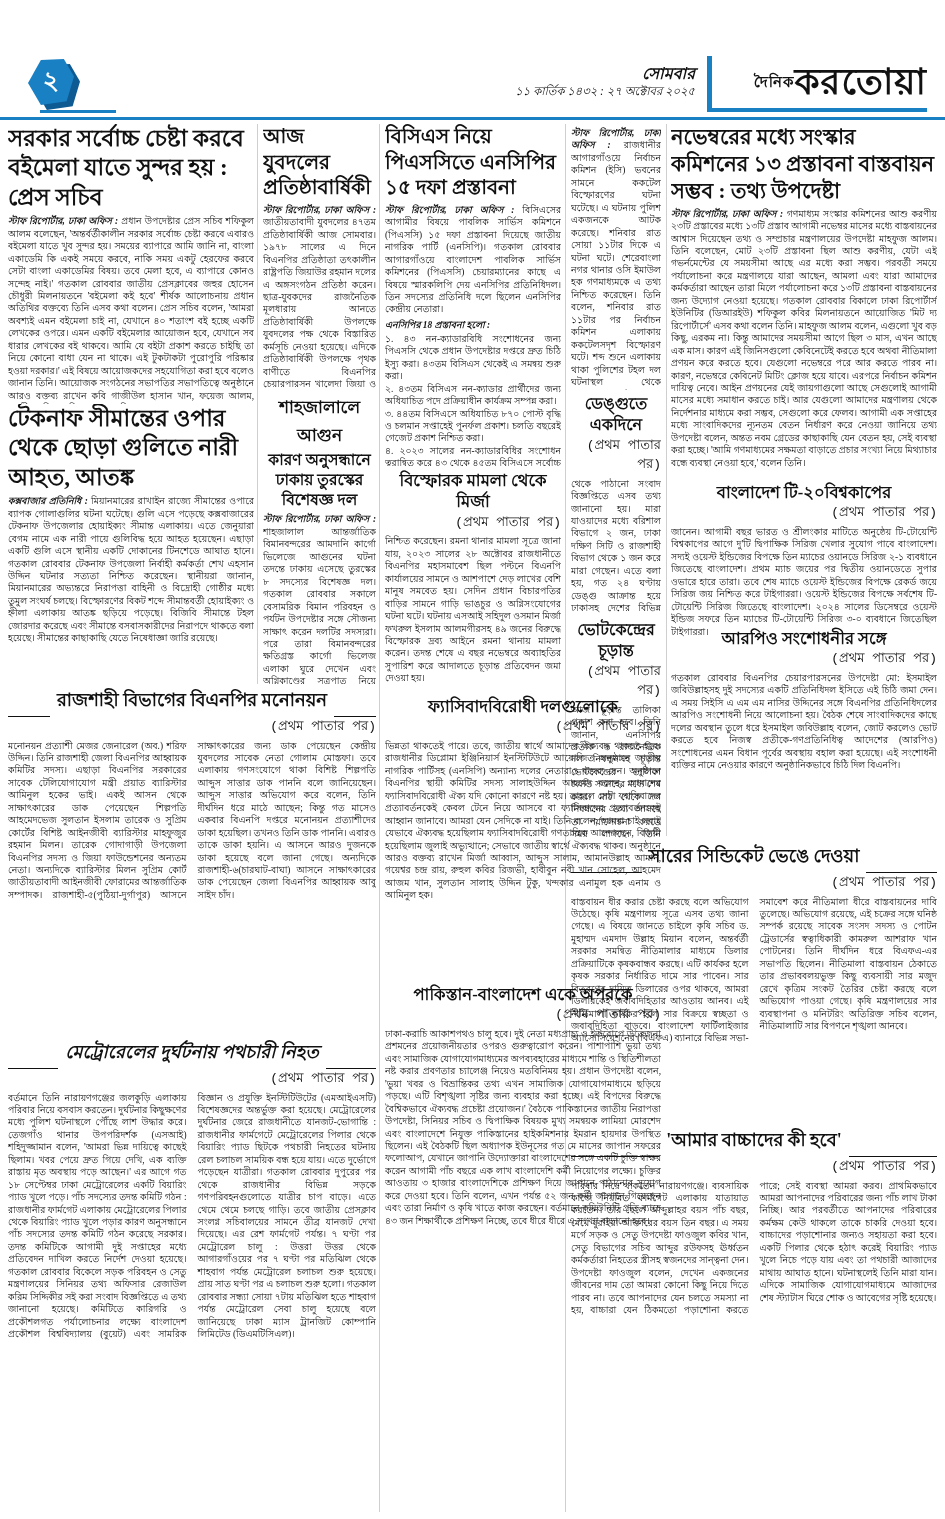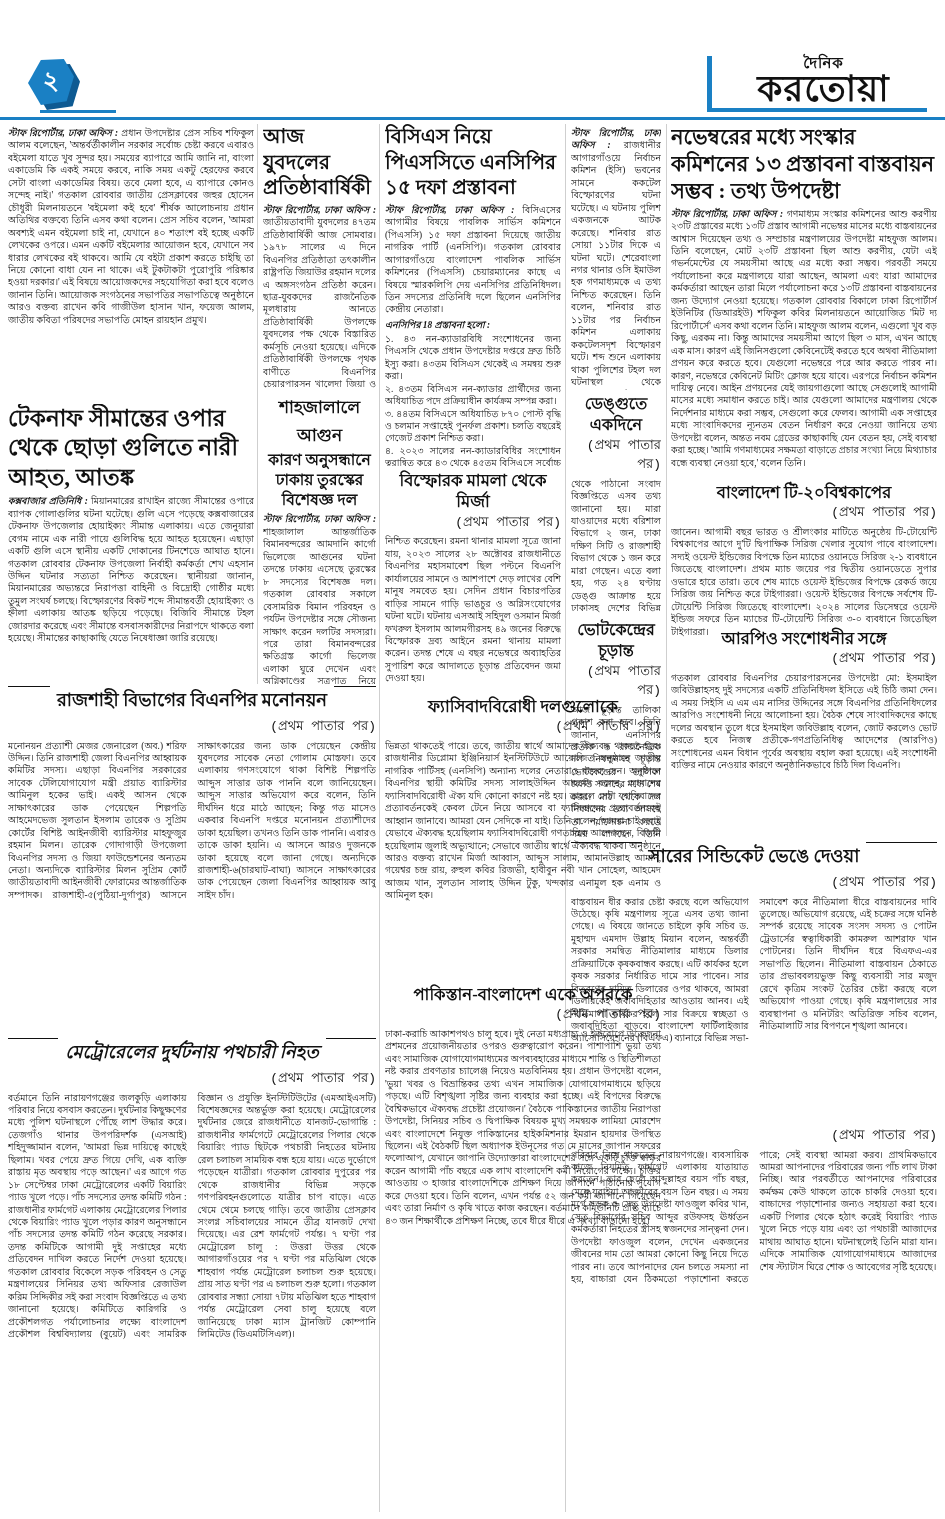--- a/index.html
+++ b/index.html
@@ -17,34 +17,34 @@
          clip-path:polygon(28% 2%, 78% 0%, 100% 38%, 84% 92%, 28% 100%, 0% 52%); }
   .hex.back { left:8px; top:6px; background:#0e5a92; }
   .hex.front { left:2px; top:1px; background:#1a80c4; display:flex; align-items:center; justify-content:center; }
   .hex.front span { color:#fff; font-weight:bold; font-size:25px; font-family:"DejaVu Sans",sans-serif; }
   .badge-line { position:absolute; left:14px; top:52px; width:76px; height:3px; background:#1a80c4; }
   .date-block { position:absolute; right:250px; top:8px; text-align:right; font-style:italic; line-height:1.25; }
   .date-block .day { font-weight:bold; font-size:16px; }
   .date-block .date { font-size:11.5px; }
   .logo { position:absolute; right:18px; top:0; width:220px; height:56px;
           border-left:5px solid #1a80c4; border-bottom:4px solid #1a80c4;
-          padding-left:8px; display:flex; flex-direction:column; align-items:center; justify-content:flex-end; }
+          padding-left:8px; display:flex; flex-direction:row; align-items:center; justify-content:flex-end; }
   .logo .l1 { font-weight:bold; font-size:15px; letter-spacing:1px; line-height:1; }
   .logo .l2 { font-weight:bold; font-size:36px; line-height:1.02; letter-spacing:1px; }
   .head-rule { position:absolute; left:0; top:117px; width:945px; height:3px; background:#1a80c4; }
 
   
   .art { position:absolute; overflow:hidden; }
   .h-big   { font-weight:bold; font-size:23px; line-height:1.28; }
   .h-mid   { font-weight:bold; font-size:20px; line-height:1.28; }
   .h-col   { font-weight:bold; font-size:15.5px; line-height:1.3; text-align:center; }
   .h-cont  { font-weight:bold; font-size:16.5px; line-height:1.3; text-align:center; margin-top:2px; }
   .h-cont-sm { font-weight:bold; font-size:16px; line-height:1.3; text-align:center; margin-top:2px; }
   .kicker  { font-weight:bold; font-size:17px; text-align:center; }
-  .dashhead { display:flex; align-items:flex-start; gap:7px; font-weight:bold; font-size:18px; white-space:nowrap; }
+  .dashhead { display:flex; align-items:flex-end; gap:7px; font-weight:bold; font-size:18px; white-space:nowrap; }
   .dashhead::before, .dashhead::after { content:""; flex:1 1 auto; border-top:1.6px solid #111; }
   .dashhead.it { font-style:italic; }
   .cont-tag { font-size:13px; text-align:right; line-height:1.5;font-family:Liberation Mono, monospace; }
   .body { font-size:9.3px; line-height:1.34; text-align:justify; margin-top:3px; }
   .body .byline { font-weight:bold; font-style:italic; }
   .cols2 { column-count:2; column-gap:11px; }
   .list-title { font-weight:bold; font-style:italic; font-size:9.3px; margin-top:2px; }
   .plist div { font-size:9.3px; line-height:1.34; text-align:justify; }
   .sep { position:absolute; background:#cfcfcf; width:1px; }
 </style>
@@ -54,33 +54,38 @@
 <div class="page">
 
   <div class="header">
     <div class="badge-wrap">
       <div class="hex back"></div>
       <div class="hex front">
         <span>২</span>
       </div>
       <div class="badge-line"></div>
     </div>
+    <div class="date-block">
+      <div class="day">সোমবার</div>
+      <div class="date">১১ কার্তিক ১৪৩২ : ২৭ অক্টোবর ২০২৫</div>
+    </div>
     <div class="logo">
       <div class="l1">দৈনিক</div>
       <div class="l2">করতোয়া</div>
     </div>
   </div>
   <div class="head-rule"></div>
 
   <div class="sep" style="left:257px; top:124px; height:560px;"></div>
   <div class="sep" style="left:379px; top:124px; height:1388px;"></div>
   <div class="sep" style="left:565px; top:124px; height:1388px;"></div>
   <div class="sep" style="left:666px; top:124px; height:712px;"></div>
 
   <section class="art" style="left:8px; top:124px; width:246px; height:280px;">
+    <h1 class="h-big">সরকার সর্বোচ্চ চেষ্টা করবে বইমেলা যাতে সুন্দর হয় : প্রেস সচিব</h1>
     <p class="body"><b class="byline">স্টাফ রিপোর্টার, ঢাকা অফিস :</b> <span>প্রধান উপদেষ্টার প্রেস সচিব শফিকুল আলম বলেছেন, 'অন্তর্বর্তীকালীন সরকার সর্বোচ্চ চেষ্টা করবে এবারও বইমেলা যাতে খুব সুন্দর হয়। সময়ের ব্যাপারে আমি জানি না, বাংলা একাডেমি কি একই সময়ে করবে, নাকি সময় একটু হেরফের করবে সেটা বাংলা একাডেমির বিষয়। তবে মেলা হবে, এ ব্যাপারে কোনও সন্দেহ নাই।' গতকাল রোববার জাতীয় প্রেসক্লাবের জহুর হোসেন চৌধুরী মিলনায়তনে 'বইমেলা কই হবে' শীর্ষক আলোচনায় প্রধান অতিথির বক্তব্যে তিনি এসব কথা বলেন। প্রেস সচিব বলেন, 'আমরা অবশ্যই এমন বইমেলা চাই না, যেখানে ৪০ শতাংশ বই হচ্ছে একটি লেখকের ওপরে। এমন একটি বইমেলার আয়োজন হবে, যেখানে সব ধারার লেখকের বই থাকবে। আমি যে বইটা প্রকাশ করতে চাইছি তা নিয়ে কোনো বাধা যেন না থাকে। এই টুকটাকটা পুরোপুরি পরিষ্কার হওয়া দরকার।' এই বিষয়ে আয়োজকদের সহযোগিতা করা হবে বলেও জানান তিনি। আয়োজক সংগঠনের সভাপতির সভাপতিত্বে অনুষ্ঠানে আরও বক্তব্য রাখেন কবি গাজীউল হাসান খান, ফয়েজ আলম, জাতীয় কবিতা পরিষদের সভাপতি মোহন রায়হান প্রমুখ।</span></p>
   </section>
 
   <section class="art" style="left:8px; top:404px; width:246px; height:280px;">
     <h1 class="h-big">টেকনাফ সীমান্তের ওপার থেকে ছোড়া গুলিতে নারী আহত, আতঙ্ক</h1>
     <p class="body"><b class="byline">কক্সবাজার প্রতিনিধি :</b> <span>মিয়ানমারের রাখাইন রাজ্যে সীমান্তের ওপারে ব্যাপক গোলাগুলির ঘটনা ঘটেছে। গুলি এসে পড়েছে কক্সবাজারের টেকনাফ উপজেলার হোয়াইক্যং সীমান্ত এলাকায়। এতে জেনুয়ারা বেগম নামে এক নারী পায়ে গুলিবিদ্ধ হয়ে আহত হয়েছেন। এছাড়া একটি গুলি এসে স্থানীয় একটি দোকানের টিনশেডে আঘাত হানে। গতকাল রোববার টেকনাফ উপজেলা নির্বাহী কর্মকর্তা শেখ এহসান উদ্দিন ঘটনার সত্যতা নিশ্চিত করেছেন। স্থানীয়রা জানান, মিয়ানমারের অভ্যন্তরে নিরাপত্তা বাহিনী ও বিদ্রোহী গোষ্ঠীর মধ্যে তুমুল সংঘর্ষ চলছে। বিস্ফোরণের বিকট শব্দে সীমান্তবর্তী হোয়াইক্যং ও হ্নীলা এলাকায় আতঙ্ক ছড়িয়ে পড়েছে। বিজিবি সীমান্তে টহল জোরদার করেছে এবং সীমান্তে বসবাসকারীদের নিরাপদে থাকতে বলা হয়েছে। সীমান্তের কাছাকাছি যেতে নিষেধাজ্ঞা জারি রয়েছে।</span></p>
   </section>
 
   <section class="art" style="left:263px; top:124px; width:113px; height:266px;">
     <h2 class="h-mid">আজ যুবদলের প্রতিষ্ঠাবার্ষিকী</h2>
@@ -174,17 +179,20 @@
 
   <section class="art" style="left:8px; top:1038px; width:368px; height:474px;">
     <div class="dashhead it">
         <span>মেট্রোরেলের দুর্ঘটনায় পথচারী নিহত</span>
       </div>
     <div class="cont-tag">(প্রথম পাতার পর)</div>
     <p class="body cols2">বর্তমানে তিনি নারায়ণগঞ্জের জলকুড়ি এলাকায় পরিবার নিয়ে বসবাস করতেন। দুর্ঘটনার কিছুক্ষণের মধ্যে পুলিশ ঘটনাস্থলে পৌঁছে লাশ উদ্ধার করে। তেজগাঁও থানার উপপরিদর্শক (এসআই) শহিদুজ্জামান বলেন, 'আমরা ভিন্ন দায়িত্বে কাছেই ছিলাম। খবর পেয়ে দ্রুত গিয়ে দেখি, এক ব্যক্তি রাস্তায় মৃত অবস্থায় পড়ে আছেন।' এর আগে গত ১৮ সেপ্টেম্বর ঢাকা মেট্রোরেলের একটি বিয়ারিং প্যাড খুলে পড়ে। পাঁচ সদস্যের তদন্ত কমিটি গঠন : রাজধানীর ফার্মগেট এলাকায় মেট্রোরেলের পিলার থেকে বিয়ারিং প্যাড খুলে পড়ার কারণ অনুসন্ধানে পাঁচ সদস্যের তদন্ত কমিটি গঠন করেছে সরকার। তদন্ত কমিটিকে আগামী দুই সপ্তাহের মধ্যে প্রতিবেদন দাখিল করতে নির্দেশ দেওয়া হয়েছে। গতকাল রোববার বিকেলে সড়ক পরিবহন ও সেতু মন্ত্রণালয়ের সিনিয়র তথ্য অফিসার রেজাউল করিম সিদ্দিকীর সই করা সংবাদ বিজ্ঞপ্তিতে এ তথ্য জানানো হয়েছে। কমিটিতে কারিগরি ও প্রকৌশলগত পর্যালোচনার লক্ষ্যে বাংলাদেশ প্রকৌশল বিশ্ববিদ্যালয় (বুয়েট) এবং সামরিক বিজ্ঞান ও প্রযুক্তি ইনস্টিটিউটের (এমআইএসটি) বিশেষজ্ঞদের অন্তর্ভুক্ত করা হয়েছে। মেট্রোরেলের দুর্ঘটনার জেরে রাজধানীতে যানজট-ভোগান্তি : রাজধানীর ফার্মগেটে মেট্রোরেলের পিলার থেকে বিয়ারিং প্যাড ছিটকে পথচারী নিহতের ঘটনায় রেল চলাচল সাময়িক বন্ধ হয়ে যায়। এতে দুর্ভোগে পড়েছেন যাত্রীরা। গতকাল রোববার দুপুরের পর থেকে রাজধানীর বিভিন্ন সড়কে গণপরিবহনগুলোতে যাত্রীর চাপ বাড়ে। এতে থেমে থেমে চলছে গাড়ি। তবে জাতীয় প্রেসক্লাব সংলগ্ন সচিবালয়ের সামনে তীব্র যানজট দেখা দিয়েছে। এর রেশ ফার্মগেট পর্যন্ত। ৭ ঘণ্টা পর মেট্রোরেল চালু : উত্তরা উত্তর থেকে আগারগাঁওয়ের পর ৭ ঘণ্টা পর মতিঝিল থেকে শাহবাগ পর্যন্ত মেট্রোরেল চলাচল শুরু হয়েছে। প্রায় সাত ঘণ্টা পর এ চলাচল শুরু হলো। গতকাল রোববার সন্ধ্যা সোয়া ৭টায় মতিঝিল হতে শাহবাগ পর্যন্ত মেট্রোরেল সেবা চালু হয়েছে বলে জানিয়েছে ঢাকা ম্যাস ট্রানজিট কোম্পানি লিমিটেড (ডিএমটিসিএল)।</p>
   </section>
 
   <section class="art" style="left:571px; top:1126px; width:366px; height:386px;">
+    <div class="dashhead">
+        <span>'আমার বাচ্চাদের কী হবে'</span>
+      </div>
     <div class="cont-tag">(প্রথম পাতার পর)</div>
     <p class="body cols2">পরিবার নিয়ে থাকতেন নারায়ণগঞ্জে। ব্যবসায়িক কাজে নিয়মিত ফার্মগেট এলাকায় যাতায়াত করতেন। তার ছেলে আব্দুল্লাহর বয়স পাঁচ বছর, মেয়ে যুরাইয়া আক্তারের বয়স তিন বছর। এ সময় মর্গে সড়ক ও সেতু উপদেষ্টা ফাওজুল কবির খান, সেতু বিভাগের সচিব আব্দুর রউফসহ ঊর্ধ্বতন কর্মকর্তারা নিহতের স্ত্রীসহ স্বজনদের সান্ত্বনা দেন। উপদেষ্টা ফাওজুল বলেন, দেখেন একজনের জীবনের দাম তো আমরা কোনো কিছু নিয়ে দিতে পারব না। তবে আপনাদের যেন চলতে সমস্যা না হয়, বাচ্চারা যেন ঠিকমতো পড়াশোনা করতে পারে; সেই ব্যবস্থা আমরা করব। প্রাথমিকভাবে আমরা আপনাদের পরিবারের জন্য পাঁচ লাখ টাকা নিচ্ছি। আর পরবর্তীতে আপনাদের পরিবারের কর্মক্ষম কেউ থাকলে তাকে চাকরি দেওয়া হবে। বাচ্চাদের পড়াশোনার জন্যও সহায়তা করা হবে। একটি পিলার থেকে হঠাৎ করেই বিয়ারিং প্যাড খুলে নিচে পড়ে যায় এবং তা পথচারী আজাদের মাথায় আঘাত হানে। ঘটনাস্থলেই তিনি মারা যান। এদিকে সামাজিক যোগাযোগমাধ্যমে আজাদের শেষ স্ট্যাটাস ঘিরে শোক ও আবেগের সৃষ্টি হয়েছে।</p>
   </section>
 
 </div>
 
 </body></html>

